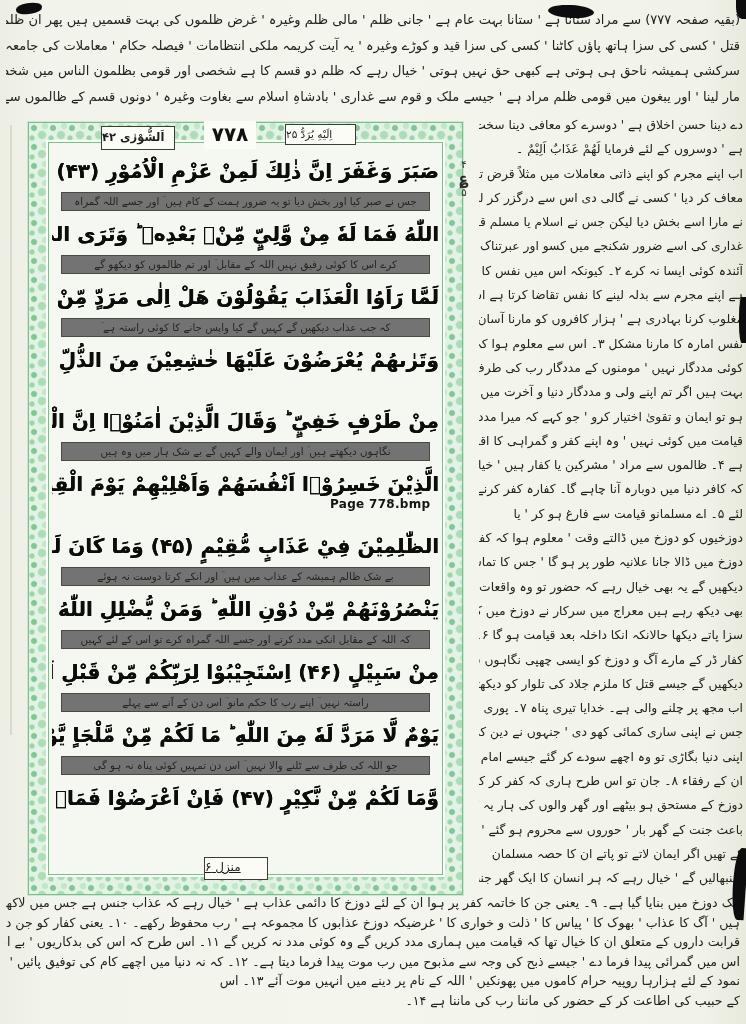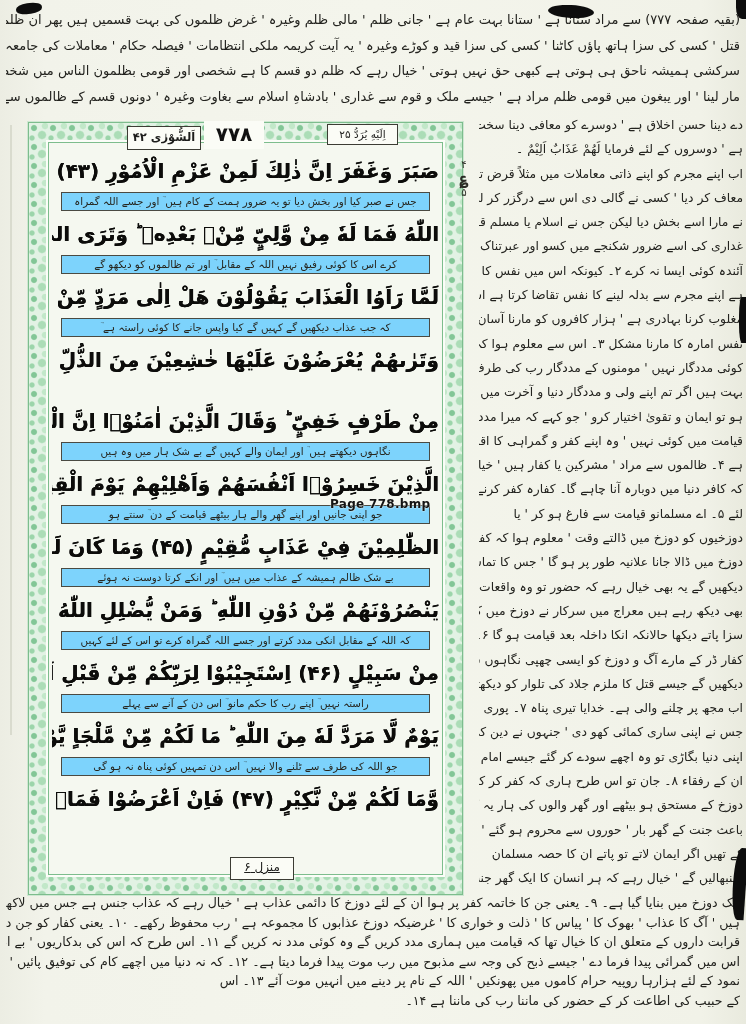--- a/index.html
+++ b/index.html
@@ -51,32 +51,32 @@
   }
   .verse-pair{height:63px;overflow:visible;}
   .arabic-line{
     height:43px;line-height:46px;
     font-size:20px;font-weight:bold;color:#0c0c0a;
     text-align:center;white-space:nowrap;overflow:hidden;
     text-shadow:0 0 .5px #000;
   }
   .urdu-strip{
     height:17px;line-height:16px;margin:1px 9px 0 9px;
-    background:#7dd3fc;border:1px solid #4a4a42;
+    background:#737373;border:1px solid #4a4a42;
     font-size:10.3px;color:#26261f;
     text-align:center;white-space:nowrap;overflow:hidden;
   }
   
   .hdr-box{
     position:absolute;z-index:5;background:#fbfcf6;border:1px solid #3c3c34;
-    direction:rtl;text-align:center;overflow:hidden;margin-left:26px;
-  }
-  #juz-box{left:301px;top:124px;width:69px;height:19px;font-size:10.5px;line-height:18px;}
+    direction:rtl;text-align:left;overflow:hidden;
+  }
+  #juz-box{left:285px;top:124px;width:69px;height:19px;font-size:10.5px;line-height:18px;}
   #page-number{
-    position:absolute;z-index:5;left:204px;top:121px;width:60px;height:28px;
+    position:absolute;z-index:5;left:204px;top:121px;width:52px;height:28px;
     background:#fbfcf6;font-size:20px;font-weight:bold;line-height:27px;
     text-align:center;direction:rtl;color:#111;
   }
   #surah-box{left:101px;top:126px;width:72px;height:22px;font-size:11.5px;line-height:20px;font-weight:bold;}
   #manzil-box{left:204px;top:857px;width:62px;height:21px;font-size:12px;line-height:19px;text-decoration:underline;}
   
   #ruku-marker{
     position:absolute;left:452px;top:149px;width:24px;height:58px;z-index:4;
     display:flex;flex-direction:column;align-items:center;justify-content:center;
     font-size:10px;line-height:11px;color:#2b2b25;direction:rtl;
@@ -127,21 +127,20 @@
           </div>
           <div class="verse-pair">
             <div class="arabic-line">وَتَرٰىهُمْ يُعْرَضُوْنَ عَلَيْهَا خٰشِعِيْنَ مِنَ الذُّلِّ يَنْظُرُوْنَ</div>
           </div>
           <div class="verse-pair">
             <div class="arabic-line">مِنْ طَرْفٍ خَفِيٍّ ؕ وَقَالَ الَّذِيْنَ اٰمَنُوْۤا اِنَّ الْخٰسِرِيْنَ</div>
             <div class="urdu-strip">نگاہوں دیکھتے ہیں ؔ اور ایمان والے کہیں گے بے شک ہار میں وہ ہیں</div>
           </div>
           <div class="verse-pair">
             <div class="arabic-line">الَّذِيْنَ خَسِرُوْۤا اَنْفُسَهُمْ وَاَهْلِيْهِمْ يَوْمَ الْقِيٰمَةِ ؕ اَلَاۤ اِنَّ</div>
-            <div class="urdu-strip">جو اپنی جانیں اور اپنے گھر والے ہار بیٹھے قیامت کے دن ؔ سنتے ہو</div>
           </div>
           <div class="verse-pair">
             <div class="arabic-line">الظّٰلِمِيْنَ فِيْ عَذَابٍ مُّقِيْمٍ (۴۵) وَمَا كَانَ لَهُمْ مِّنْ اَوْلِيَآءَ</div>
             <div class="urdu-strip">بے شک ظالم ہمیشہ کے عذاب میں ہیں ؔ اور انکے کرتا دوست نہ ہوئے</div>
           </div>
           <div class="verse-pair">
             <div class="arabic-line">يَنْصُرُوْنَهُمْ مِّنْ دُوْنِ اللّٰهِ ؕ وَمَنْ يُّضْلِلِ اللّٰهُ فَمَا لَهٗ</div>
             <div class="urdu-strip">کہ اللہ کے مقابل انکی مدد کرتے اور جسے اللہ گمراہ کرے تو اس کے لئے کہیں</div>
           </div>
           <div class="verse-pair">

